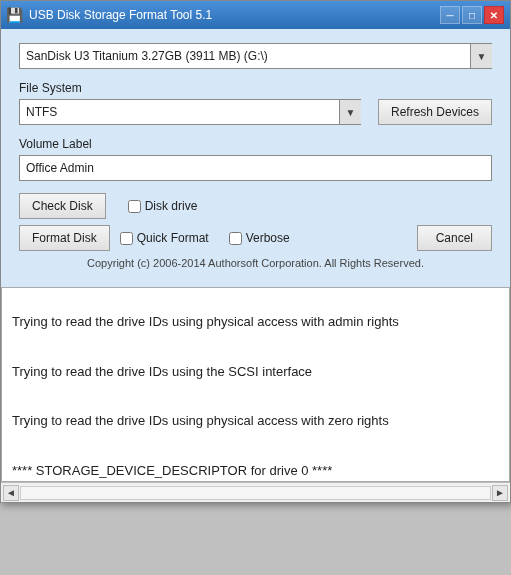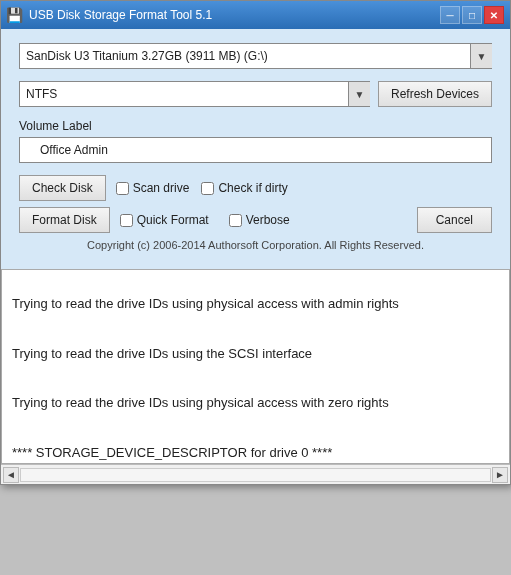--- a/index.html
+++ b/index.html
@@ -107,21 +107,21 @@
       border-bottom: 1px solid #888;
       pointer-events: none;
       display: flex;
       align-items: center;
       justify-content: center;
       font-size: 10px;
       color: #444;
     }
     .file-system-row {
       display: flex;
-      gap: 8px;
+      gap: 17px;
       align-items: flex-end;
       justify-content: flex-end;
     }
     .file-system-select-wrap {
       flex: 1;
       position: relative;
     }
     .refresh-btn {
       height: 26px;
       padding: 0 12px;
@@ -132,29 +132,29 @@
       color: #222;
       white-space: nowrap;
     }
 
     .text-input {
       width: 100%;
       height: 26px;
       border: 1px solid #888;
       background: white;
       font-size: 12px;
-      padding: 2px 20px;
+      padding: 2px 6px;
       color: #222;
       outline: none;
     }
 
     .checkboxes-row {
       display: flex;
       align-items: center;
-      gap: 0px;
+      gap: 12px;
       margin-bottom: 6px;
       flex-wrap: wrap;
     }
     .check-disk-btn {
       height: 26px;
       padding: 0 12px;
       background: linear-gradient(to bottom, #f5f5f5, #e0e0e0);
       border: 1px solid #999;
       cursor: pointer;
       font-size: 12px;
@@ -285,20 +285,21 @@
   <div class="main-content">
 
     <div class="field-group">
       <div class="select-wrapper">
         <select><option>SanDisk U3 Titanium 3.27GB (3911 MB)  (G:\)</option></select>
         <div class="select-arrow">▼</div>
       </div>
     </div>
 
     <div class="field-group">
+      <span class="field-label">File System</span>
       <div class="file-system-row">
         <div class="file-system-select-wrap">
           <select>
             <option>NTFS</option>
             <option>FAT32</option>
             <option>FAT</option>
             <option>exFAT</option>
           </select>
           <div class="select-arrow">▼</div>
         </div>
@@ -308,25 +309,21 @@
 
     <div class="field-group">
       <span class="field-label">Volume Label</span>
       <input type="text" class="text-input" value="Office Admin" style="">
     </div>
 
     <div class="checkboxes-row">
       <button class="check-disk-btn">Check Disk</button>
       <label class="checkbox-item">
         <input type="checkbox" style="">
-        <span>Scan drive</span>
-      </label>
-      <label class="checkbox-item">
-        <input type="checkbox" style="">
-        <span>Check if dirty</span>
+        <span>Disk drive</span>
       </label>
     </div>
 
     <div class="format-row">
       <button class="format-disk-btn">Format Disk</button>
       <label class="checkbox-item">
         <input type="checkbox" style="">
         <span>Quick Format</span>
       </label>
       <label class="checkbox-item" style="margin-left:8px;justify-content:center;">

